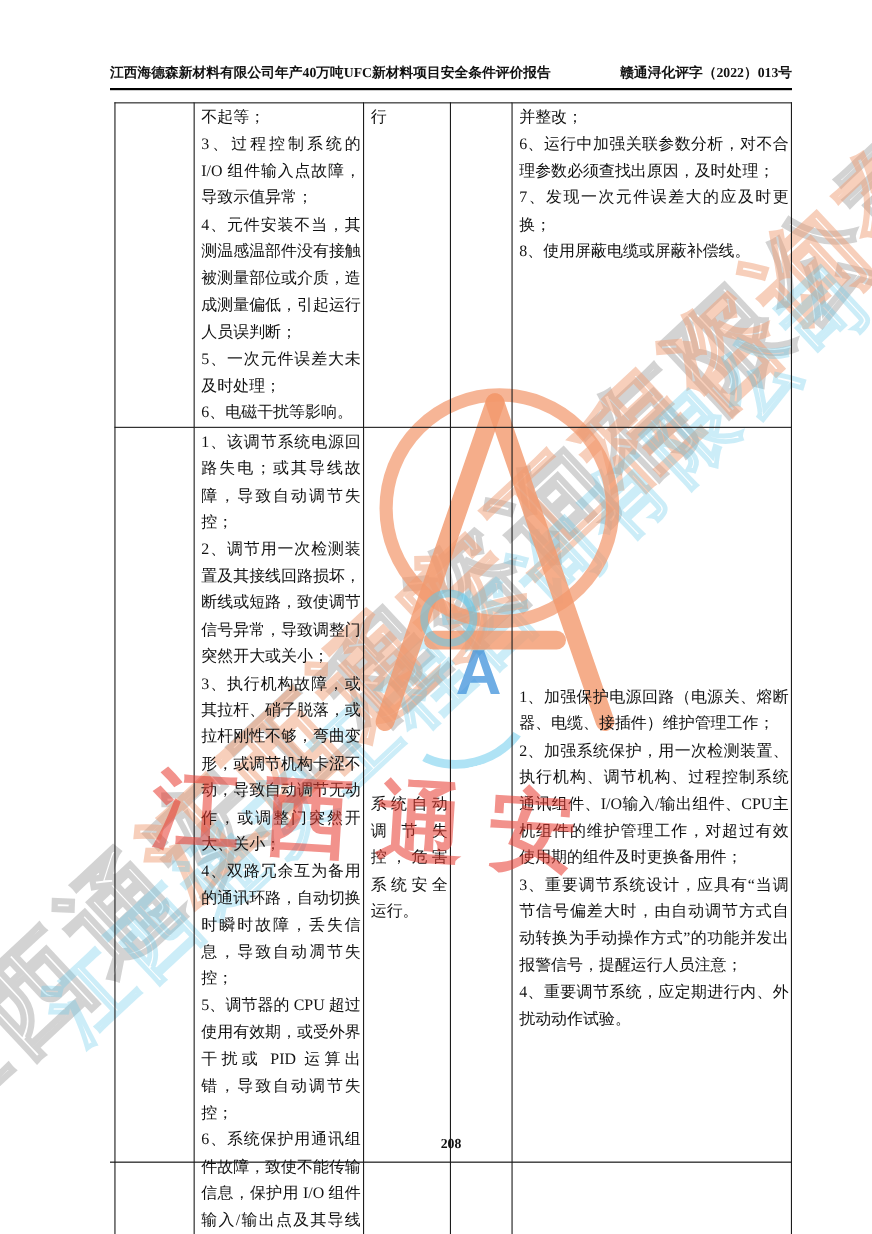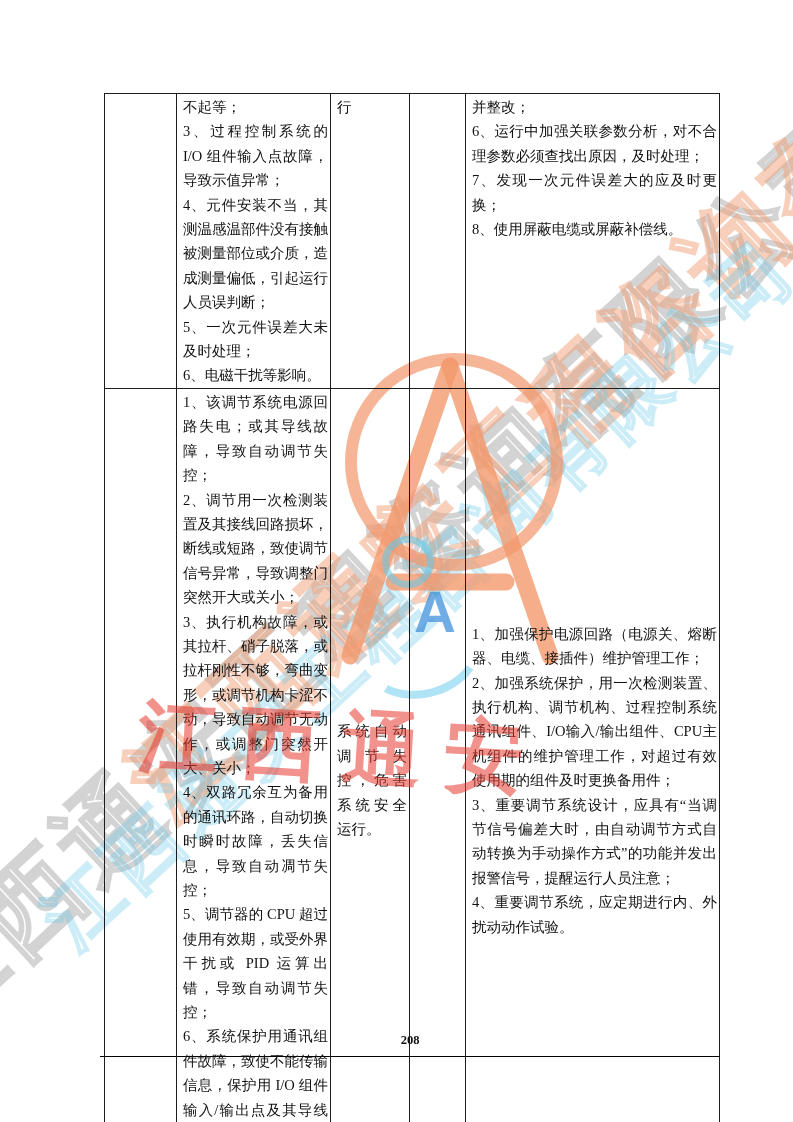--- a/index.html
+++ b/index.html
@@ -86,20 +86,24 @@
       <line x1="120" y1="16" x2="20" y2="306"></line>
       <line x1="120" y1="16" x2="220" y2="306"></line>
       <line x1="64" y1="232" x2="176" y2="232"></line>
     </g>
   </svg>
 
   <div class="wm wm-qring"></div>
   <div class="wm wm-bluea">A</div>
   <div class="wm wm-arc"></div>
 
+  <div class="hdr">
+    <span>江西海德森新材料有限公司年产40万吨UFC新材料项目安全条件评价报告</span>
+    <span>赣通浔化评字（2022）013号</span>
+  </div>
 
   <table class="doc">
     <colgroup>
       <col style="width:72px">
         <col style="width:154px">
         <col style="width:79px">
       <col style="width:56px">
         <col style="width:254px">
     </colgroup>
     <tbody>

